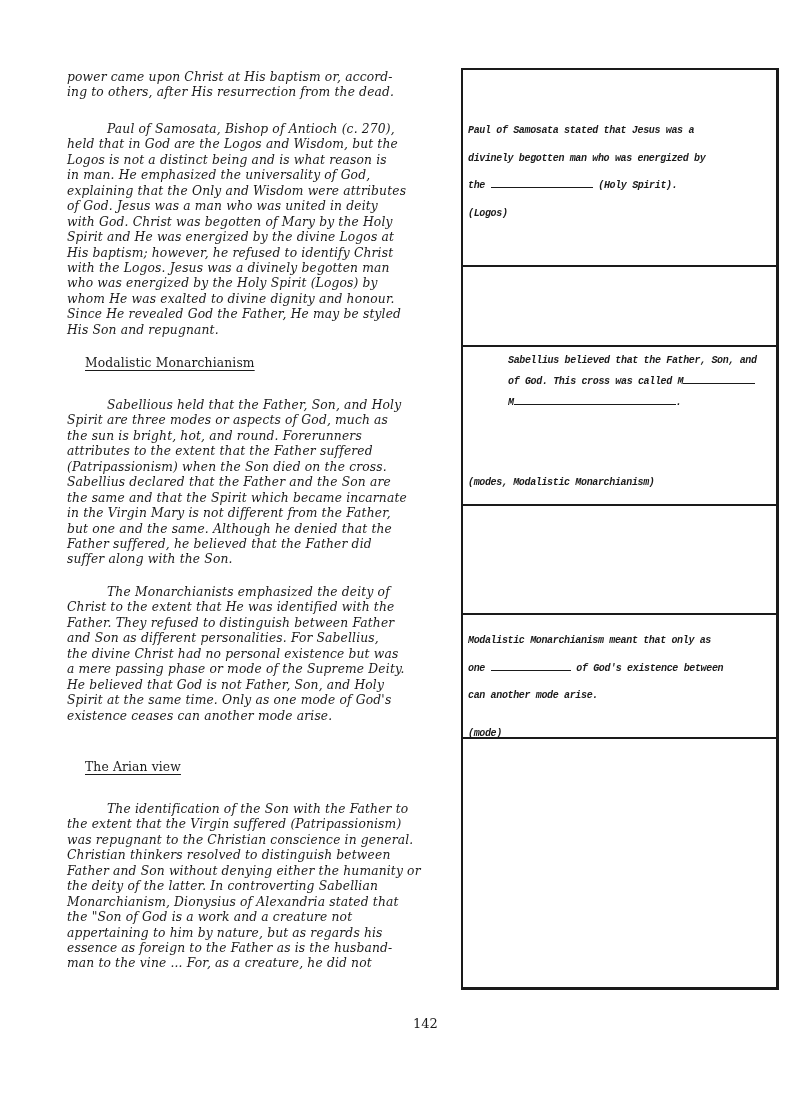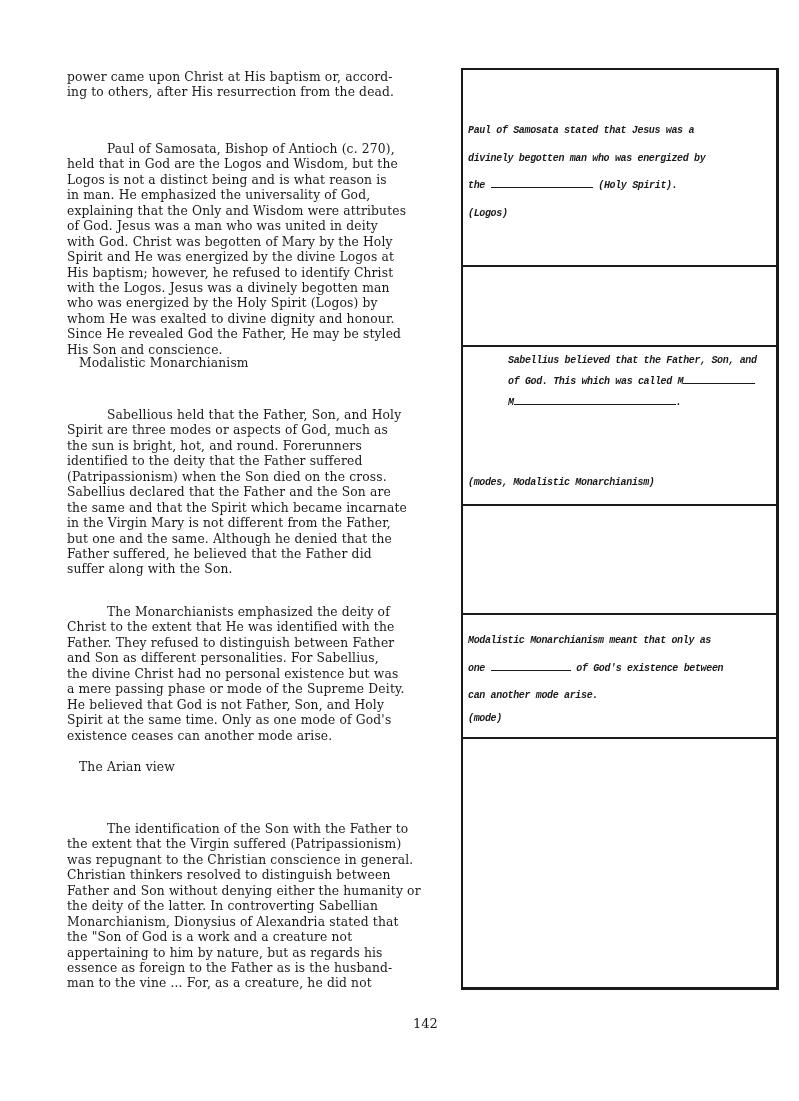--- a/index.html
+++ b/index.html
@@ -2,26 +2,26 @@
 <html><head>
 <meta charset="utf-8">
 <style>
   html, body { margin: 0; padding: 0; background: #ffffff; }
   body { width: 799px; height: 1101px; position: relative; overflow: hidden; color: #1a1a1a; }
   .left-col {
     position: absolute; left: 67px; top: 70px; width: 384px;
     font-family: "DejaVu Serif", serif; font-size: 12.3px; line-height: 15.45px;
     letter-spacing: 0.15px;
   }
-  .left-col .line { white-space: nowrap; height: 15.45px; }
+  .left-col .line { white-space: nowrap; height: 15.45px; font-style: italic; }
   .para { position: absolute; left: 0; width: 384px; }
-  .indent { padding-left: 40px; margin-top: 20px; }
+  .indent { padding-left: 40px; }
   .heading {
-    position: absolute; left: 12px; white-space: nowrap;
-    text-underline-offset: 3px;
+    position: absolute; left: 18px; white-space: nowrap;
+    text-decoration: underline; text-underline-offset: 3px;
   }
   .frame {
     position: absolute; left: 461px; top: 68px; width: 313px; height: 917px;
     border: 2px solid #1a1a1a; border-right-width: 3px; border-bottom-width: 3px;
   }
   .cell { position: absolute; left: 0; right: 0; border-bottom: 2px solid #1a1a1a; }
   .cell.last { border-bottom: none; }
   .frame-text {
     position: absolute; left: 5px; right: 4px;
     font-family: "Liberation Mono", monospace; font-style: italic; font-weight: bold;
@@ -51,30 +51,30 @@
     <div class="line">in man.  He emphasized the universality of God,</div>
     <div class="line">explaining that the Only and Wisdom were attributes</div>
     <div class="line">of God.  Jesus was a man who was united in deity</div>
     <div class="line">with God.  Christ was begotten of Mary by the Holy</div>
     <div class="line">Spirit and He was energized by the divine Logos at</div>
     <div class="line">His baptism; however, he refused to identify Christ</div>
     <div class="line">with the Logos.  Jesus was a divinely begotten man</div>
     <div class="line">who was energized by the Holy Spirit (Logos) by</div>
     <div class="line">whom He was  exalted  to divine dignity and honour.</div>
     <div class="line">Since He revealed God the Father, He may be styled</div>
-    <div class="line">His Son and conscience.</div>
+    <div class="line">His Son and repugnant.</div>
   </div>
 
   <div class="heading" style="top:286px">Modalistic Monarchianism</div>
 
-  <div class="para" style="top:318px">
+  <div class="para" style="top:328px">
     <div class="line indent">Sabellious held that the Father, Son, and Holy</div>
     <div class="line">Spirit are three modes or aspects of God, much as</div>
     <div class="line">the sun is bright, hot, and round.  Forerunners</div>
-    <div class="line">identified to the deity that the Father suffered</div>
+    <div class="line">attributes to the extent that the Father suffered</div>
     <div class="line">(Patripassionism) when the Son died on the cross.</div>
     <div class="line">Sabellius declared that the Father and the Son are</div>
     <div class="line">the same and that the Spirit which became incarnate</div>
     <div class="line">in the Virgin Mary is not different from the Father,</div>
     <div class="line">but one and the same.  Although he denied that the</div>
     <div class="line">Father suffered, he believed that the Father did</div>
     <div class="line">suffer along with the Son.</div>
   </div>
 
   <div class="para" style="top:515px">
@@ -115,33 +115,33 @@
       <div class="fl"><span>the </span><span class="blank" style="width:102px"></span><span> (Holy Spirit).</span></div>
       <div class="fl">(Logos)</div>
     </div>
   </div>
 
   <div class="cell" style="top:197px; height:78px"></div>
 
   <div class="cell" style="top:277px; height:157px">
     <div class="frame-text tight" style="top:3px">
       <div class="fl">Sabellius believed that the Father, Son, and</div>
-      <div class="fl"><span>of God.  This which was called M</span><span class="blank" style="width:72px"></span><span></span></div>
+      <div class="fl"><span>of God.  This cross was called M</span><span class="blank" style="width:72px"></span><span></span></div>
       <div class="fl"><span>M</span><span class="blank" style="width:162px"></span><span>.</span></div>
     </div>
     <div class="frame-text" style="top:126px; line-height:20px">(modes, Modalistic Monarchianism)</div>
   </div>
 
   <div class="cell" style="top:436px; height:107px"></div>
 
   <div class="cell" style="top:545px; height:122px">
     <div class="frame-text" style="top:12px">
       <div class="fl">Modalistic Monarchianism meant that only as</div>
       <div class="fl"><span>one </span><span class="blank" style="width:80px"></span><span> of God's existence between</span></div>
       <div class="fl">can another mode arise.</div>
     </div>
-    <div class="frame-text" style="top:96px; line-height:16px">(mode)</div>
+    <div class="frame-text" style="top:111px; line-height:16px">(mode)</div>
   </div>
 
   <div class="cell last" style="top:669px; height:243px"></div>
 </div>
 
 <div class="page-number">142</div>
 
 </body></html>

